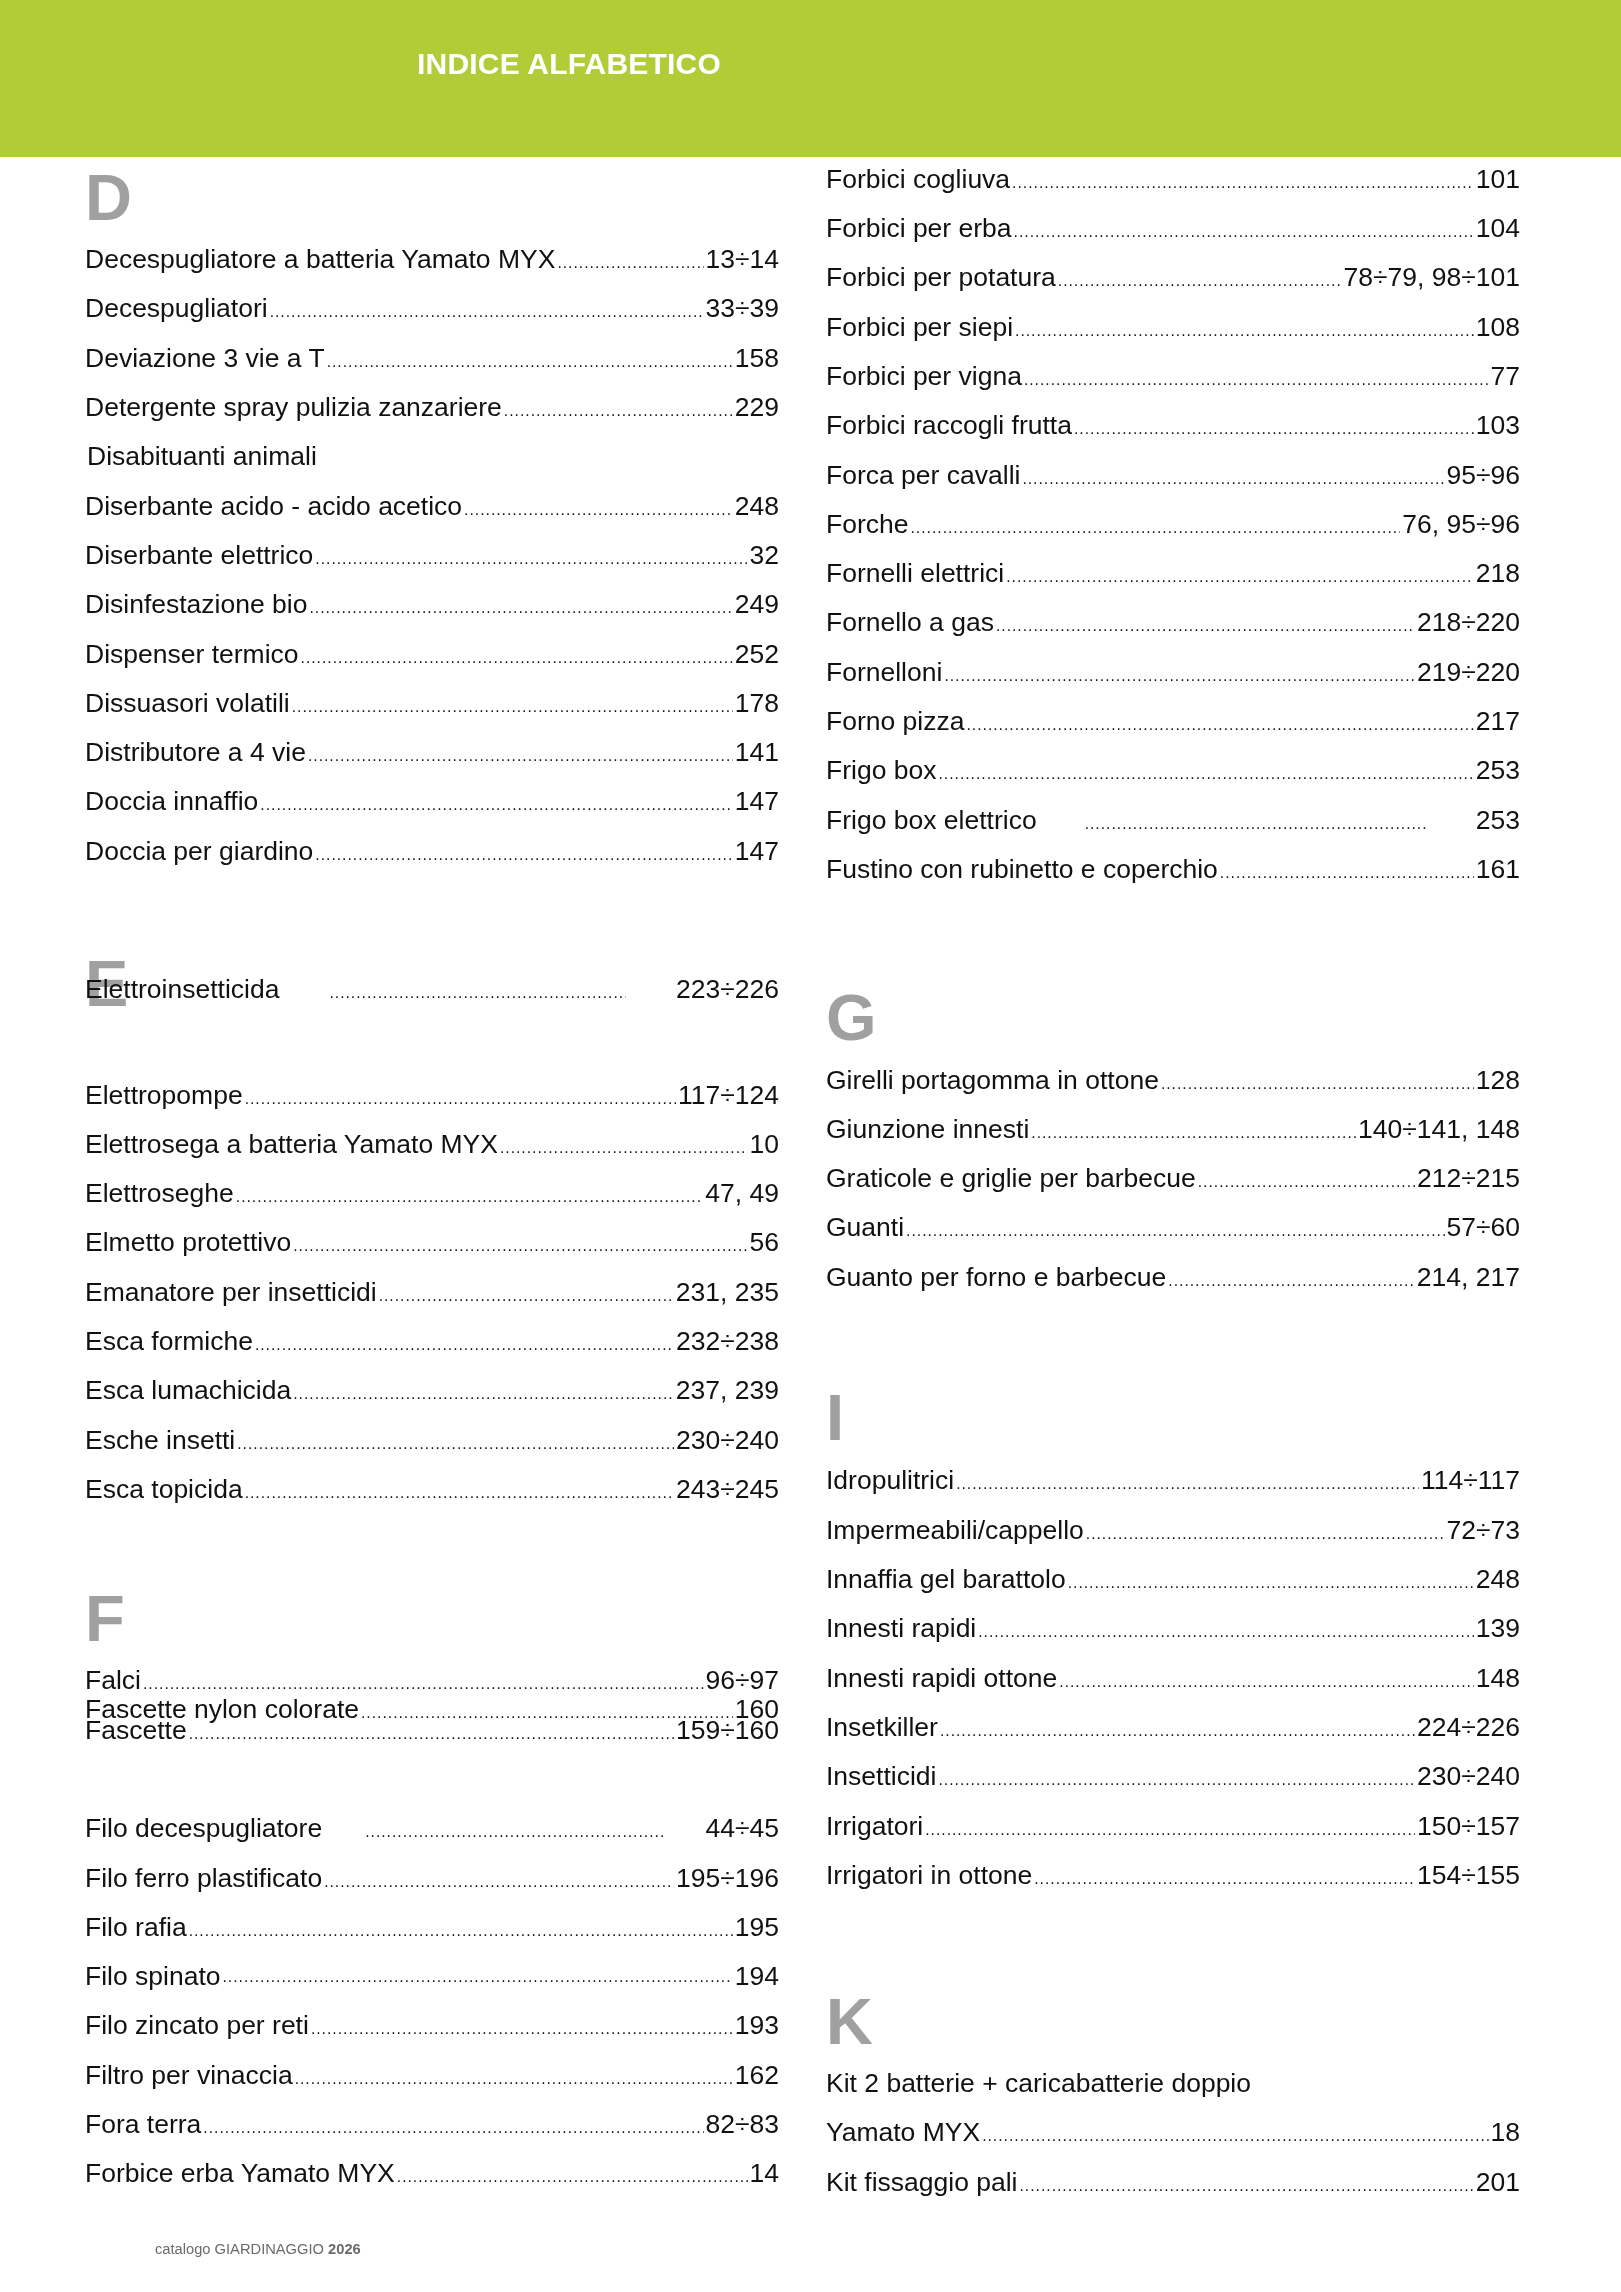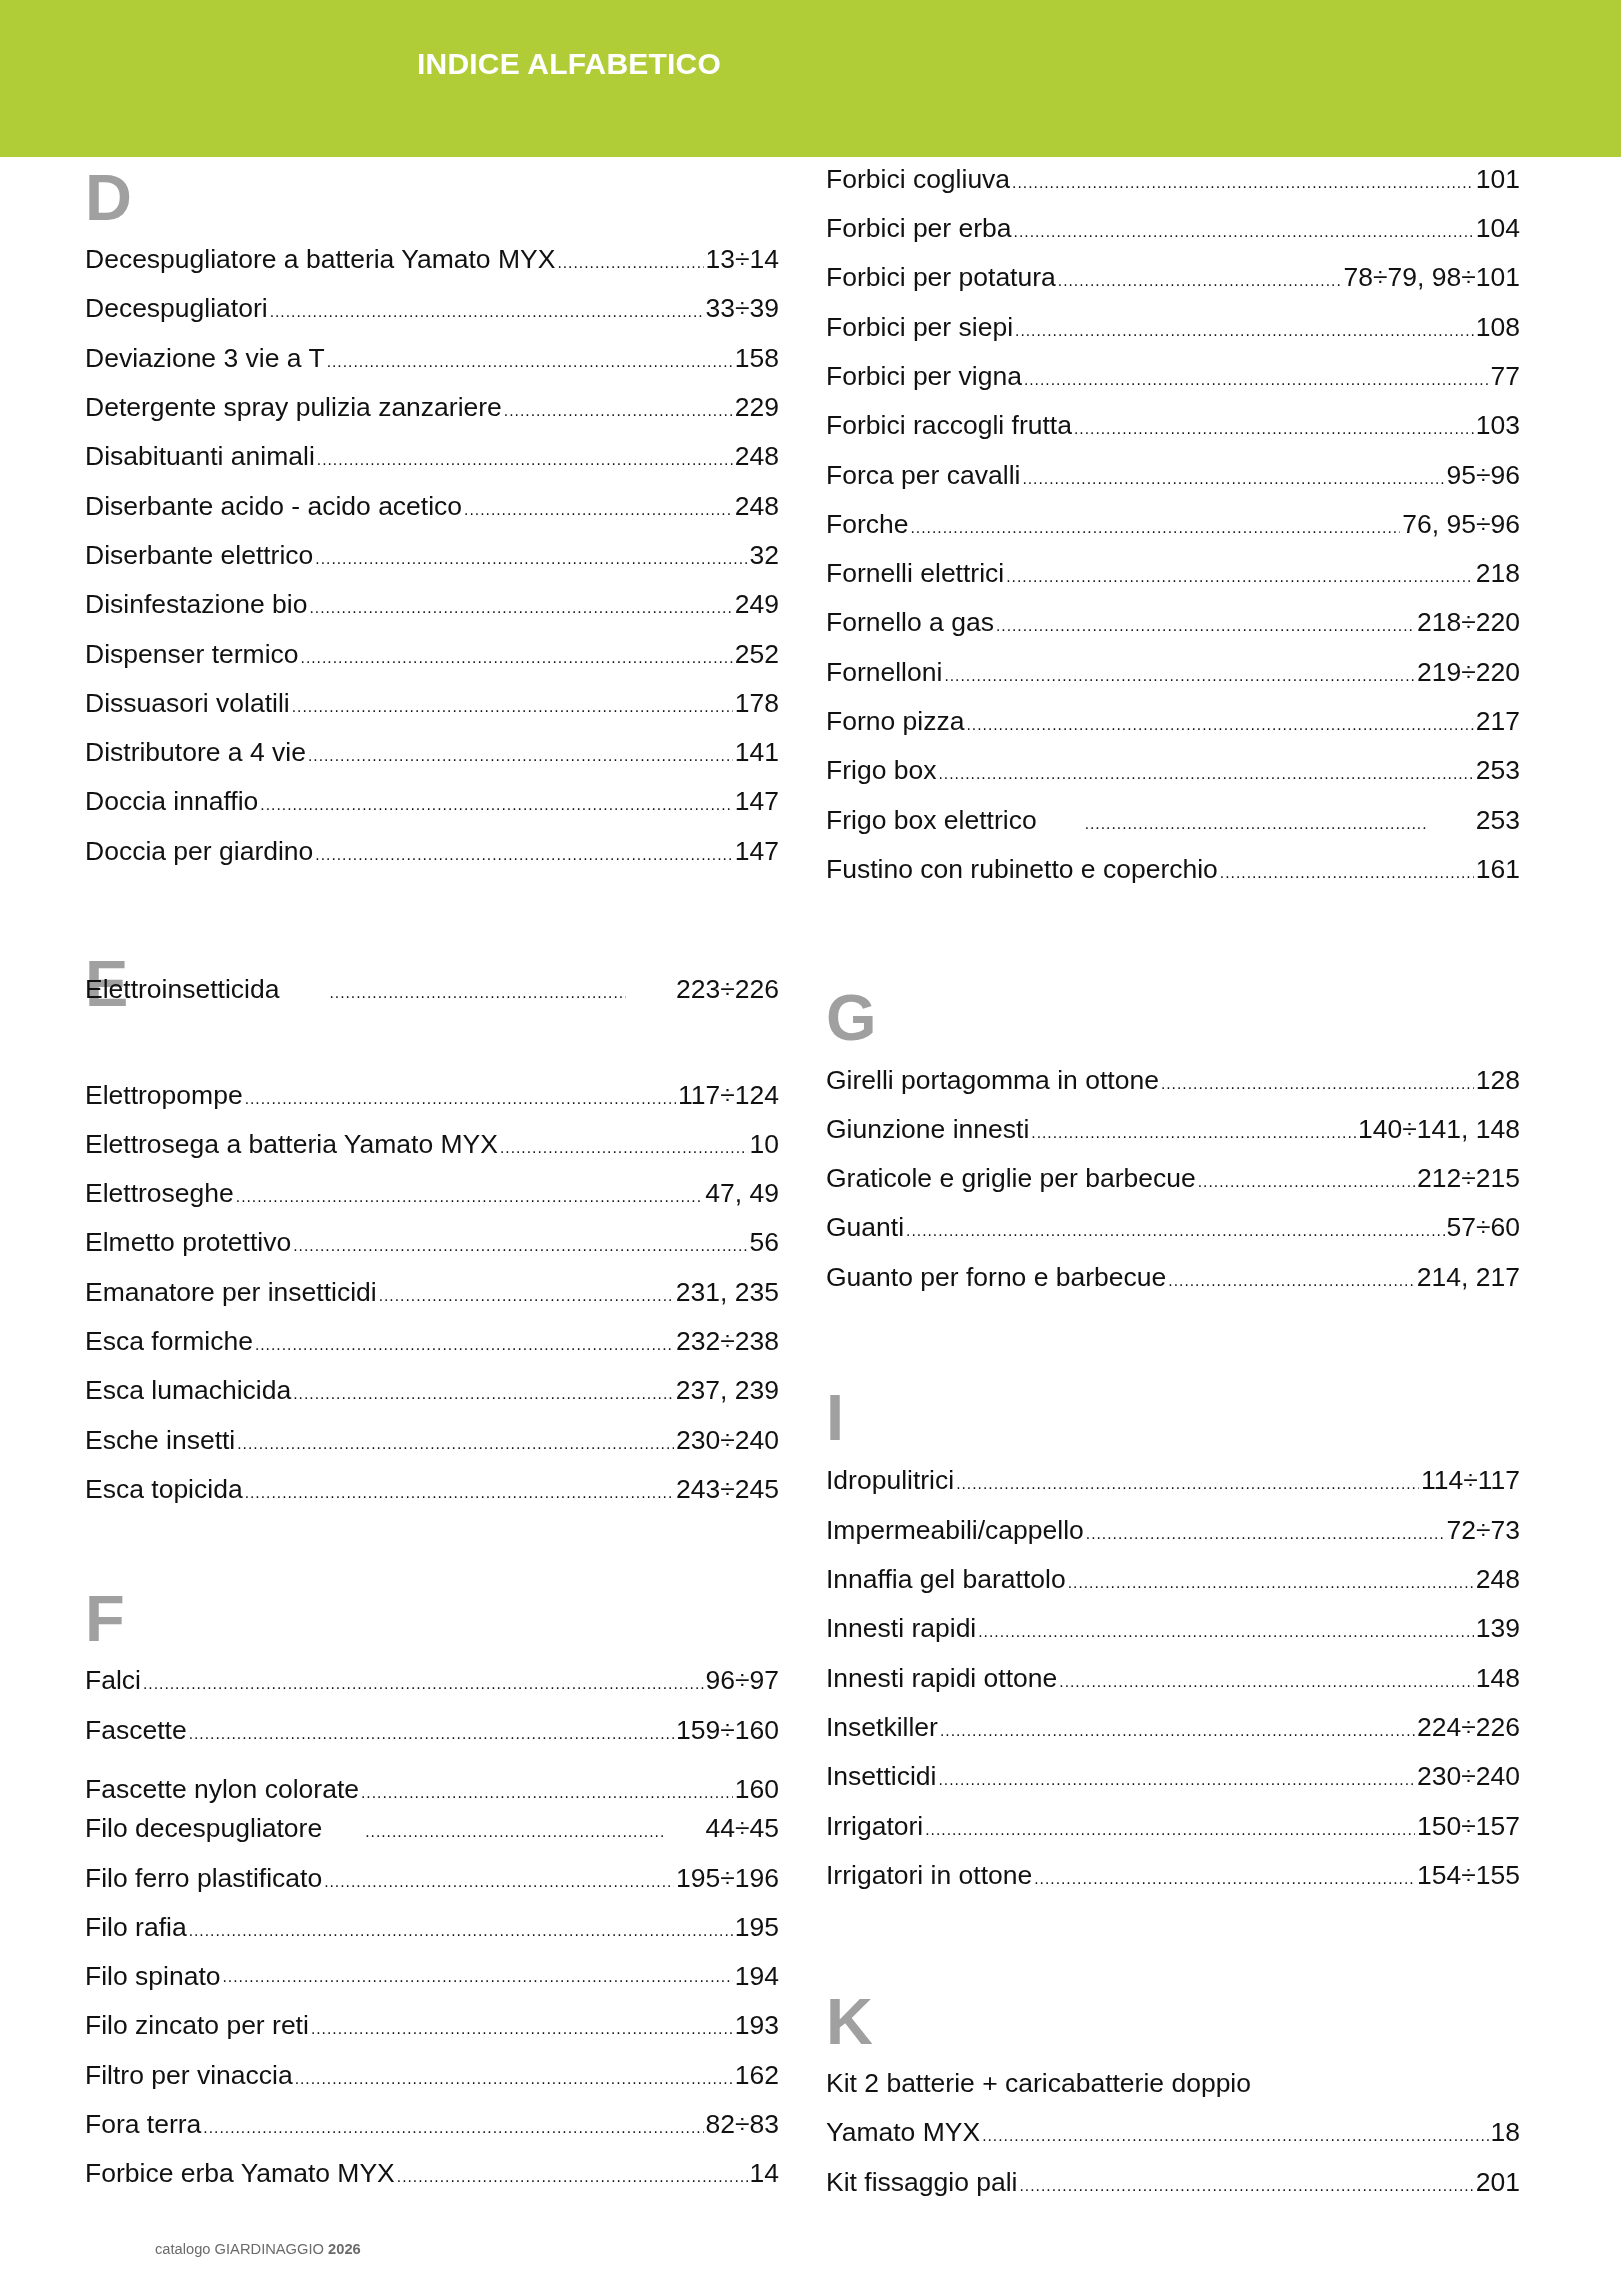--- a/index.html
+++ b/index.html
@@ -48,21 +48,21 @@
       <div class="entry" style="top: 339px;">
         <span class="label">Deviazione 3 vie a T</span>
         <span class="dots"></span>
         <span class="page">158</span>
       </div>
       <div class="entry" style="top: 388px;">
         <span class="label">Detergente spray pulizia zanzariere</span>
         <span class="dots"></span>
         <span class="page">229</span>
       </div>
-      <div class="entry" style="top: 437px;">
+      <div class="entry" style="top: 437px; flex-direction: column;">
         <span class="label">Disabituanti animali</span>
         <span class="dots"></span>
         <span class="page">248</span>
       </div>
       <div class="entry" style="top: 487px;">
         <span class="label">Diserbante acido - acido acetico</span>
         <span class="dots"></span>
         <span class="page">248</span>
       </div>
       <div class="entry" style="top: 536px;">
@@ -161,21 +161,21 @@
       <div class="entry" style="top: 1661px;">
         <span class="label">Falci</span>
         <span class="dots"></span>
         <span class="page">96÷97</span>
       </div>
       <div class="entry" style="top: 1711px;">
         <span class="label">Fascette</span>
         <span class="dots"></span>
         <span class="page">159÷160</span>
       </div>
-      <div class="entry" style="top: 1770px; justify-content: flex-end;">
+      <div class="entry" style="top: 1690px; justify-content: flex-end;">
         <span class="label">Fascette nylon colorate</span>
         <span class="dots"></span>
         <span class="page">160</span>
       </div>
       <div class="entry" style="top: 1809px; gap: 41px;">
         <span class="label">Filo decespugliatore</span>
         <span class="dots"></span>
         <span class="page">44÷45</span>
       </div>
       <div class="entry" style="top: 1859px;">

